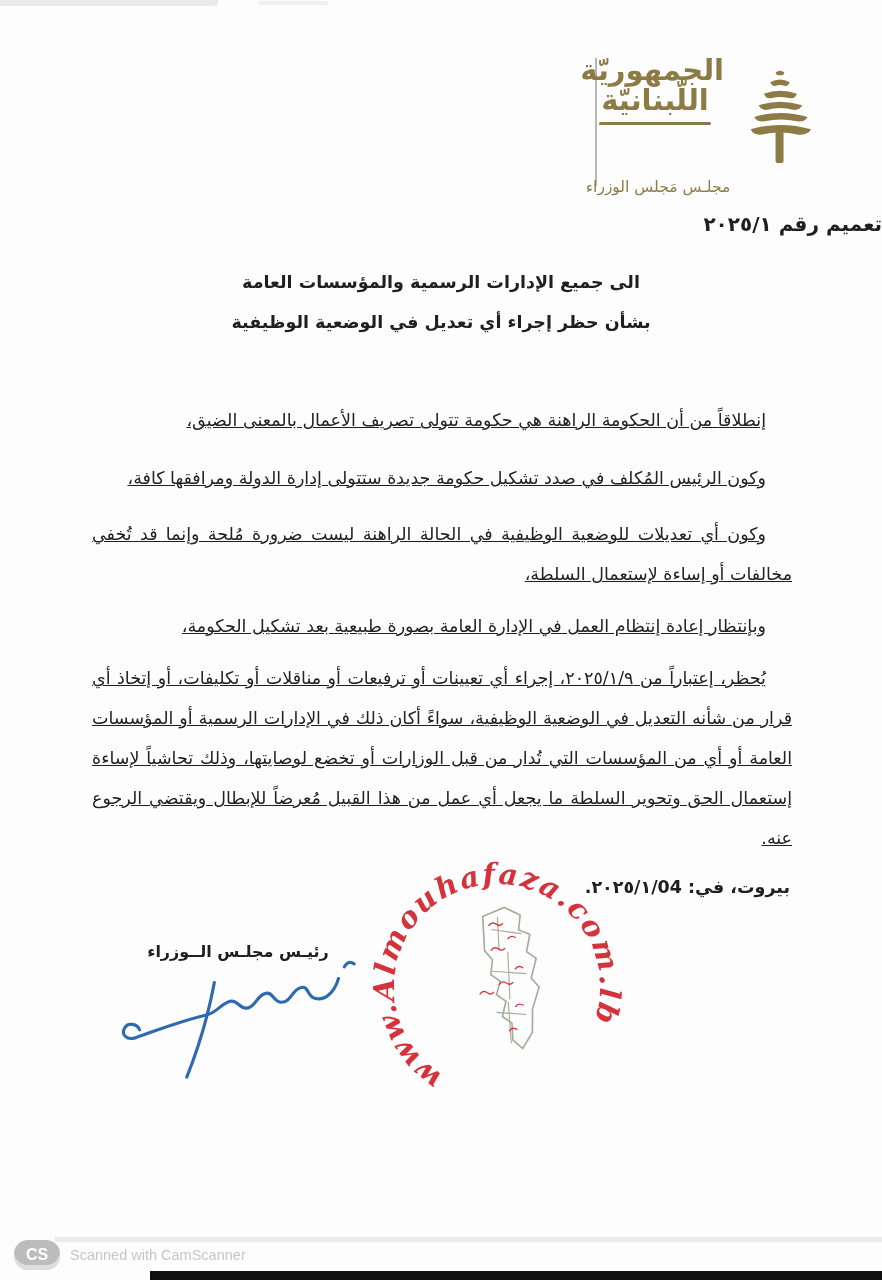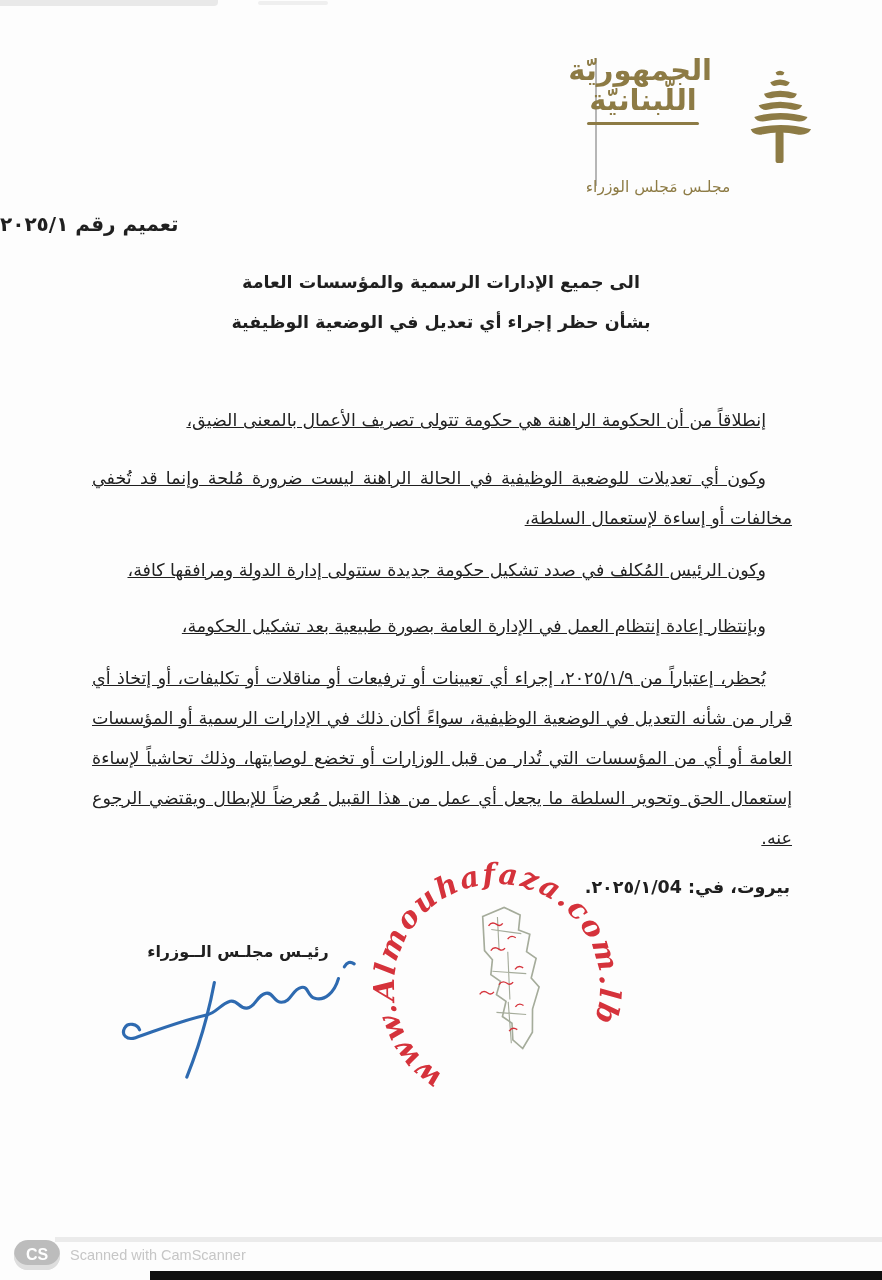--- a/index.html
+++ b/index.html
@@ -9,28 +9,28 @@
   
   .top-smudge{position:absolute;left:0;top:0;width:218px;height:6px;background:#e9e9e9;border-radius:0 0 4px 0;}
   .top-smudge2{position:absolute;left:258px;top:1px;width:70px;height:4px;background:#efefef;border-radius:3px;}
   .vline-artifact{position:absolute;left:595px;top:58px;width:2px;height:128px;background:#9d9d9d;opacity:.75;}
   .shadow-streak{position:absolute;left:55px;right:0;top:1237px;height:5px;background:#dcdcdc;opacity:.55;}
   .black-bar{position:absolute;left:150px;right:0;top:1271px;height:9px;background:#101010;}
 
   
   .letterhead{position:absolute;top:52px;right:62px;width:252px;}
   .cedar{position:absolute;right:0;top:14px;width:80px;height:100px;}
-  .republic{position:absolute;right:108px;top:4px;width:138px;text-align:center;color:#8d7b45;
+  .republic{position:absolute;right:96px;top:4px;width:138px;text-align:center;color:#8d7b45;
             font-weight:bold;font-size:29px;line-height:1.02;letter-spacing:-1px;direction:rtl;}
   .lh-divider{width:112px;height:3px;background:#8d7b45;margin:7px auto 0;border-radius:2px;}
   .office{position:absolute;right:78px;top:126px;width:168px;text-align:center;color:#8d7b45;
           font-size:15.5px;direction:rtl;}
 
   
-  .title{position:absolute;top:212px;left:0;width:100%;text-align:left;margin:0;
+  .title{position:absolute;top:212px;left:0;width:100%;text-align:right;margin:0;
          font-size:20px;font-weight:bold;direction:rtl;}
   .addr{position:absolute;left:0;width:100%;text-align:center;font-size:17.5px;font-weight:bold;direction:rtl;}
   .addr1{top:272px;}
   .addr2{top:312px;}
 
   
   .body-block{position:absolute;top:400px;left:92px;width:700px;direction:rtl;text-decoration:underline;}
   .body-block p{margin:0 0 15px 0;font-size:17.5px;line-height:40px;text-align:justify;
                 text-indent:26px;color:#222;}
 
@@ -81,22 +81,22 @@
     </div>
     <div class="office">مجلـس مَجلس الوزراء</div>
   </div>
 
   <h1 class="title">تعميم رقم ٢٠٢٥/١</h1>
   <div class="addr addr1">الى جميع الإدارات الرسمية والمؤسسات العامة</div>
   <div class="addr addr2">بشأن حظر إجراء أي تعديل في الوضعية الوظيفية</div>
 
   <div class="body-block">
     <p style="margin-bottom:18px;">إنطلاقاً من أن الحكومة الراهنة هي حكومة تتولى تصريف الأعمال بالمعنى الضيق،</p>
+    <p style="margin-bottom:16px;">وكون الرئيس المُكلف في صدد تشكيل حكومة جديدة ستتولى إدارة الدولة ومرافقها كافة،</p>
     <p style="margin-bottom:12px;">وكون أي تعديلات للوضعية الوظيفية في الحالة الراهنة ليست ضرورة مُلحة وإنما قد تُخفي مخالفات أو إساءة لإستعمال السلطة،</p>
-    <p style="margin-bottom:16px;">وكون الرئيس المُكلف في صدد تشكيل حكومة جديدة ستتولى إدارة الدولة ومرافقها كافة،</p>
     <p style="margin-bottom:12px;">وبإنتظار إعادة إنتظام العمل في الإدارة العامة بصورة طبيعية بعد تشكيل الحكومة،</p>
     <p>يُحظر، إعتباراً من ٢٠٢٥/١/٩، إجراء أي تعيينات أو ترفيعات أو مناقلات أو تكليفات، أو إتخاذ أي قرار من شأنه التعديل في الوضعية الوظيفية، سواءً أكان ذلك في الإدارات الرسمية أو المؤسسات العامة أو أي من المؤسسات التي تُدار من قبل الوزارات أو تخضع لوصايتها، وذلك تحاشياً لإساءة إستعمال الحق وتحوير السلطة ما يجعل أي عمل من هذا القبيل مُعرضاً للإبطال ويقتضي الرجوع عنه.</p>
   </div>
 
   <div class="dateline">بيروت، في: ٢٠٢٥/١/04.</div>
 
   <div class="sig">
     <div class="sig-title">رئيـس مجلـس الــوزراء</div>
     <svg class="ink" viewBox="0 0 240 130" aria-hidden="true">
       <g fill="none" stroke="#2e6ab0" stroke-width="3.2" stroke-linecap="round" stroke-linejoin="round">

